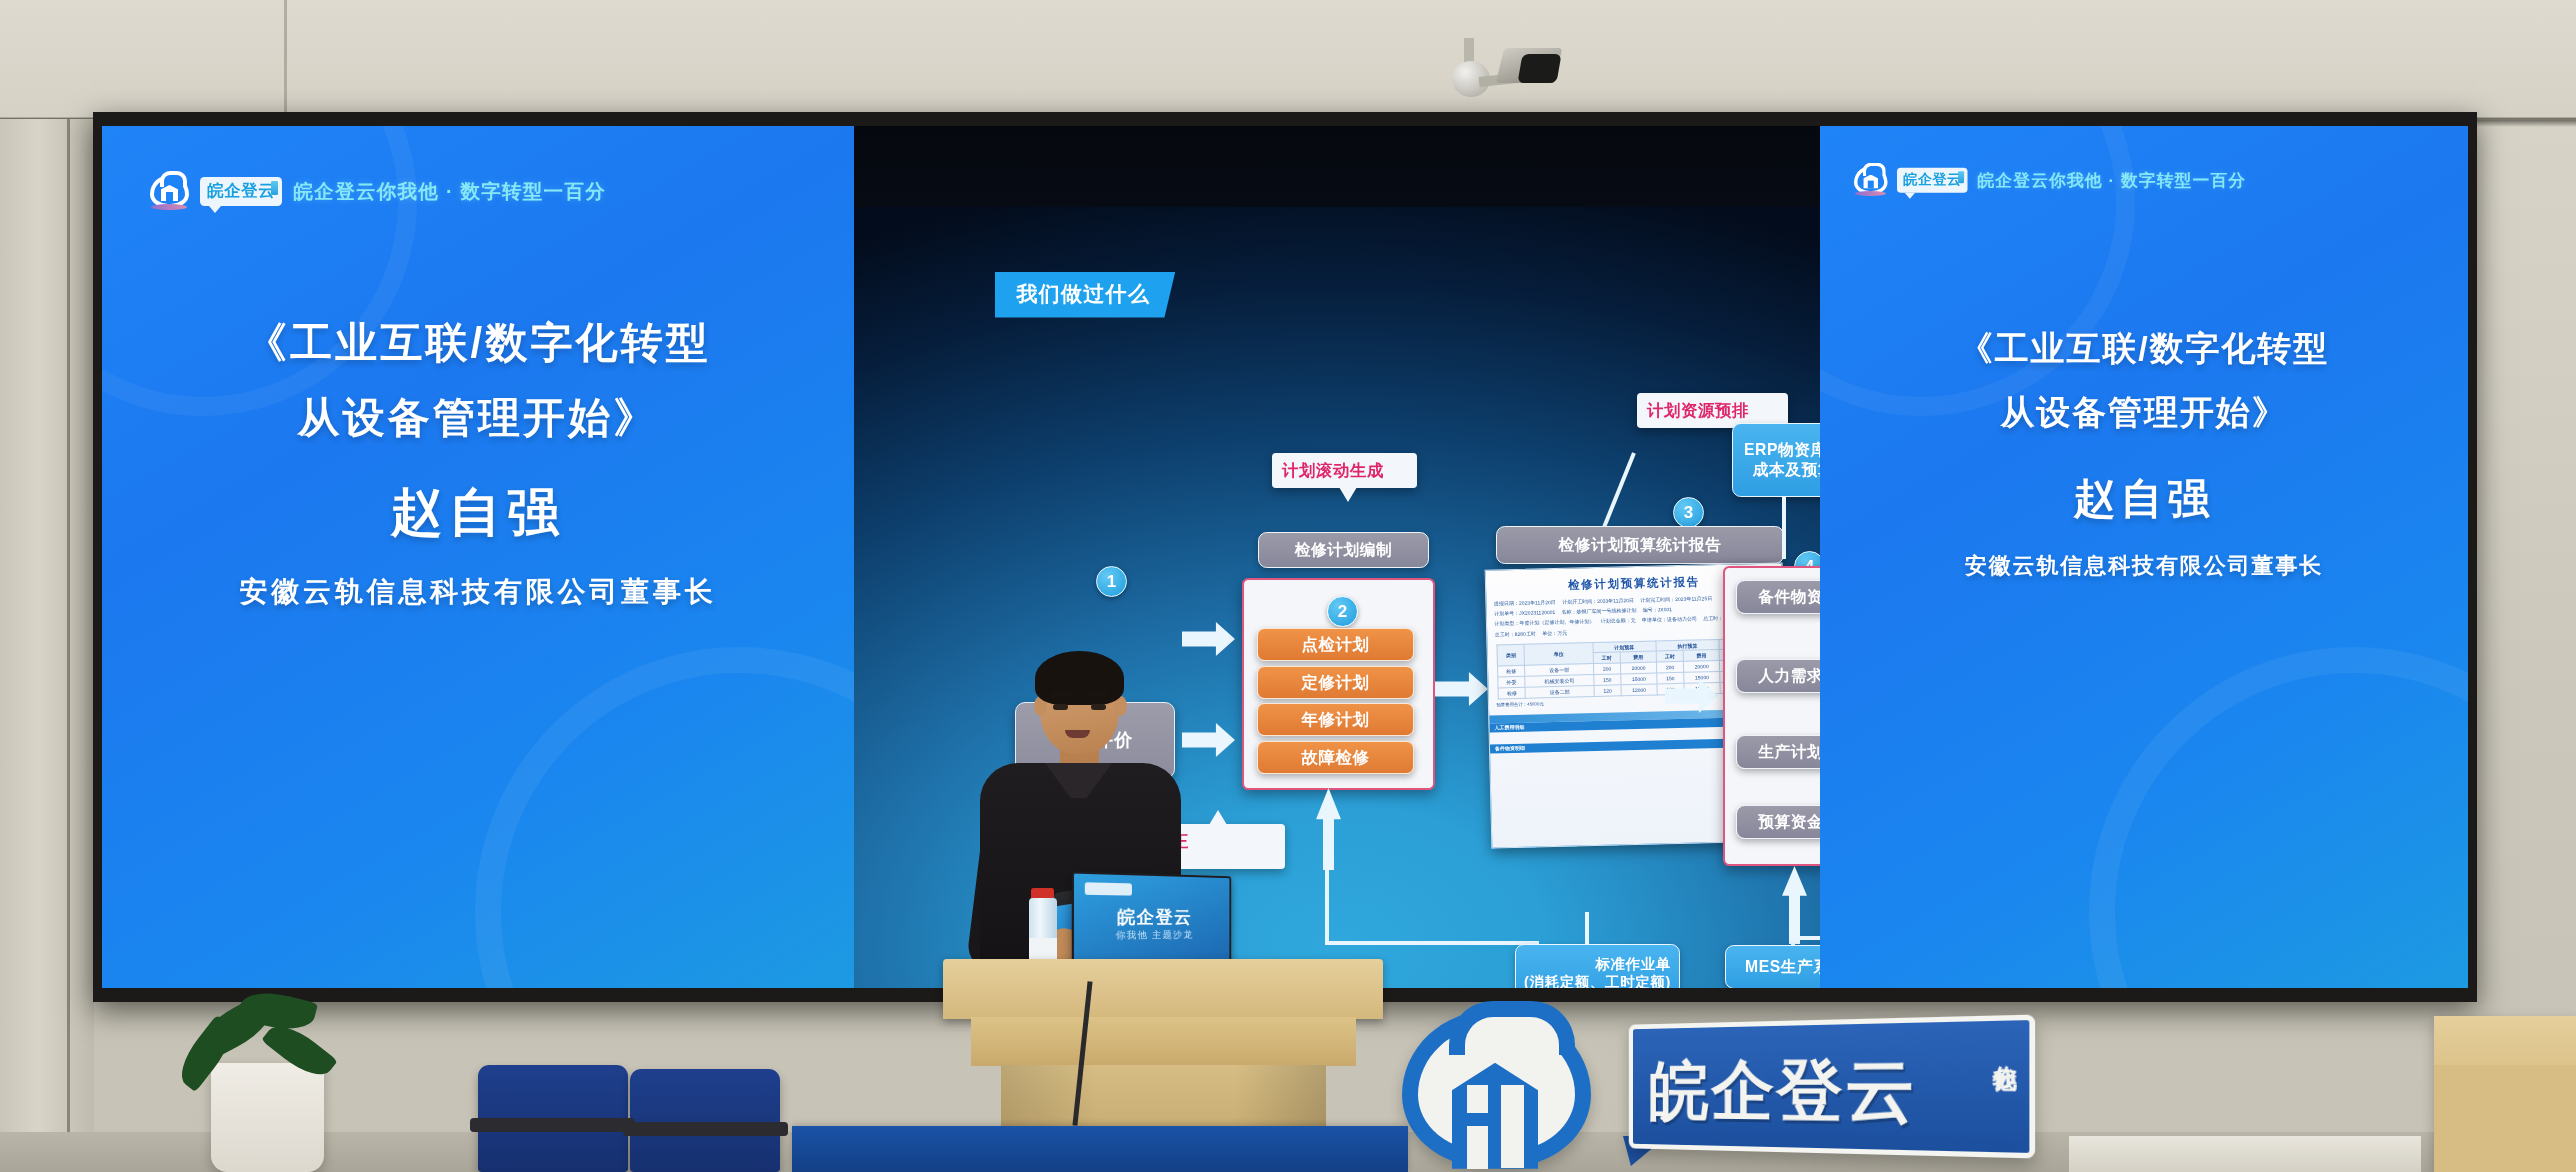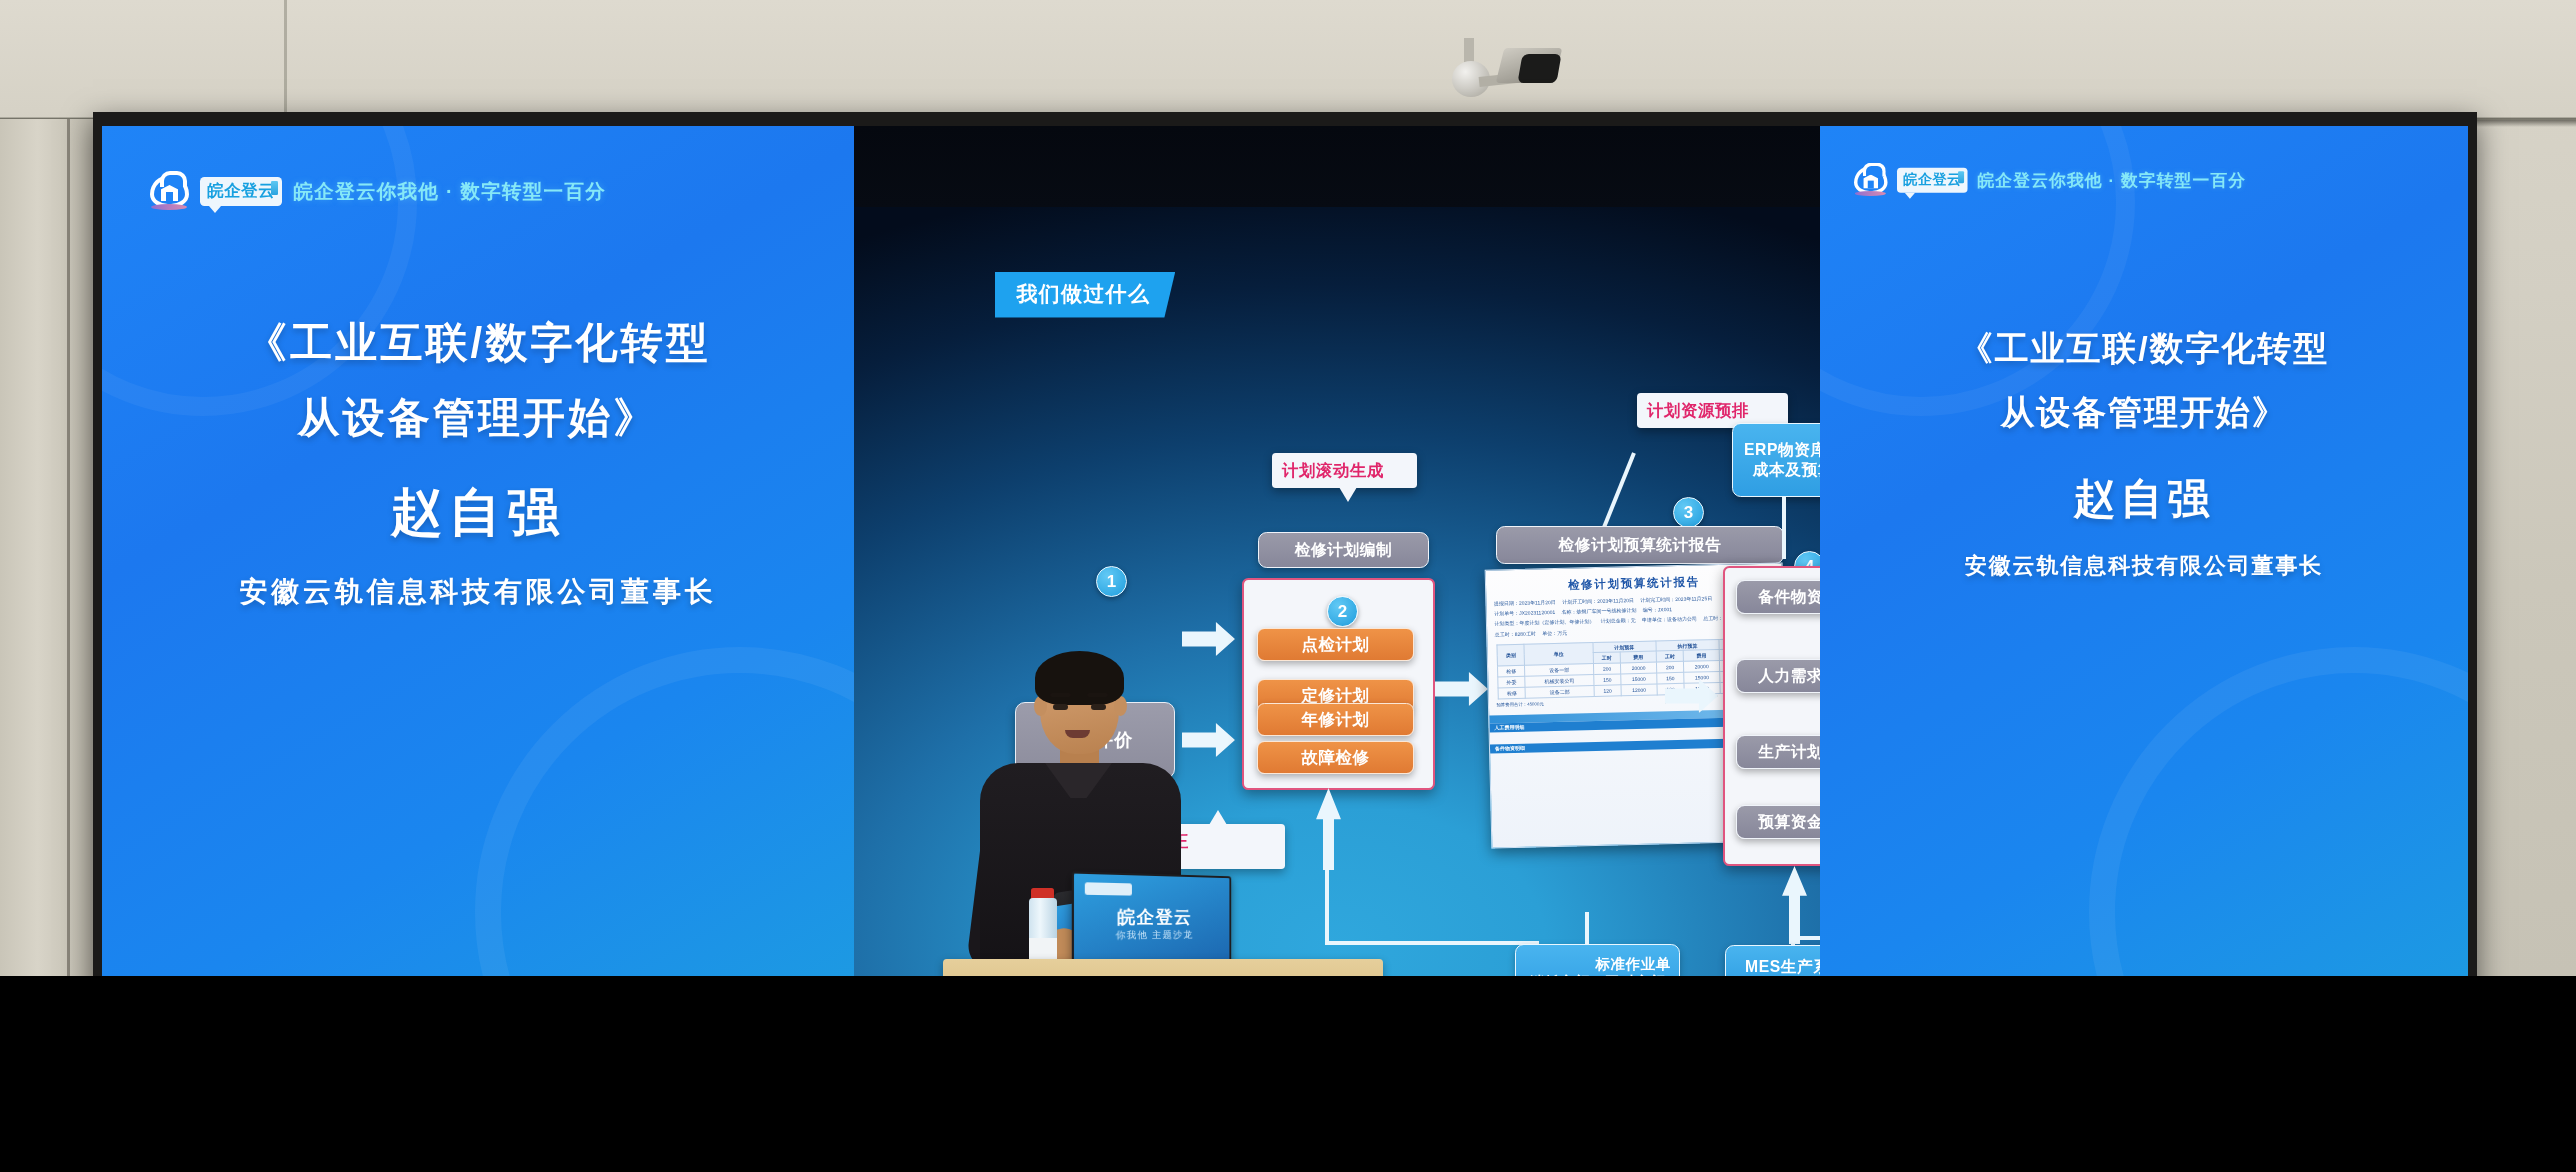--- a/index.html
+++ b/index.html
@@ -1,19 +1,19 @@
 <!DOCTYPE html>
 <html style="font-size:10px"><head>
 <meta charset="utf-8">
 <style>
   html,body{margin:0;padding:0;background:#000;}
   body{font-family:"Liberation Sans","DejaVu Sans",sans-serif;}
 
   #stage{
-    position:relative;width:2576px;height:976px;overflow:hidden;
+    position:relative;width:2576px;height:1172px;overflow:hidden;
     background:#cdc9bd;
   }
 
   
   .wall{position:absolute;inset:0;
     background:
       linear-gradient(180deg,#d9d5c9 0%,#d3cfc3 30%,#cbc7ba 60%,#c6c2b5 100%);
   }
   .wall-grout{position:absolute;background:#8d8a7d;opacity:.55;}
   .ceiling-band{position:absolute;left:0;top:0;width:100%;height:123px;
@@ -307,21 +307,21 @@
     <div class="callout" style="left:936px;top:662px;width:126px;">
       <span>状态评价</span>
     </div>
 
     <div class="arw arw-r" style="left:1080px;top:496px;width:53px;height:34px;"></div>
     <div class="arw arw-r" style="left:1080px;top:597px;width:53px;height:34px;"></div>
 
     <div class="group-white" style="left:1140px;top:452px;width:189px;height:208px;"></div>
     <div class="badge" style="left:1225px;top:470px;">2</div>
     <div class="node node-orange" style="left:1155px;top:502px;width:157px;height:33px;">点检计划</div>
-    <div class="node node-orange" style="left:1155px;top:553px;width:157px;height:33px;">定修计划</div>
+    <div class="node node-orange" style="left:1155px;top:540px;width:157px;height:33px;">定修计划</div>
     <div class="node node-orange" style="left:1155px;top:577px;width:157px;height:33px;">年修计划</div>
     <div class="node node-orange" style="left:1155px;top:615px;width:157px;height:33px;">故障检修</div>
 
     <div class="callout" style="left:1060px;top:698px;width:123px;height:45px;">
       <span>正</span><i class="tail tail-up"></i>
     </div>
 
     <div class="arw arw-u" style="left:1214px;top:662px;width:25px;height:82px;"></div>
     <div class="line" style="left:1223px;top:736px;width:3.8px;height:83px;"></div>
     <div class="line" style="left:1223px;top:815px;width:214px;height:3.8px;"></div>

